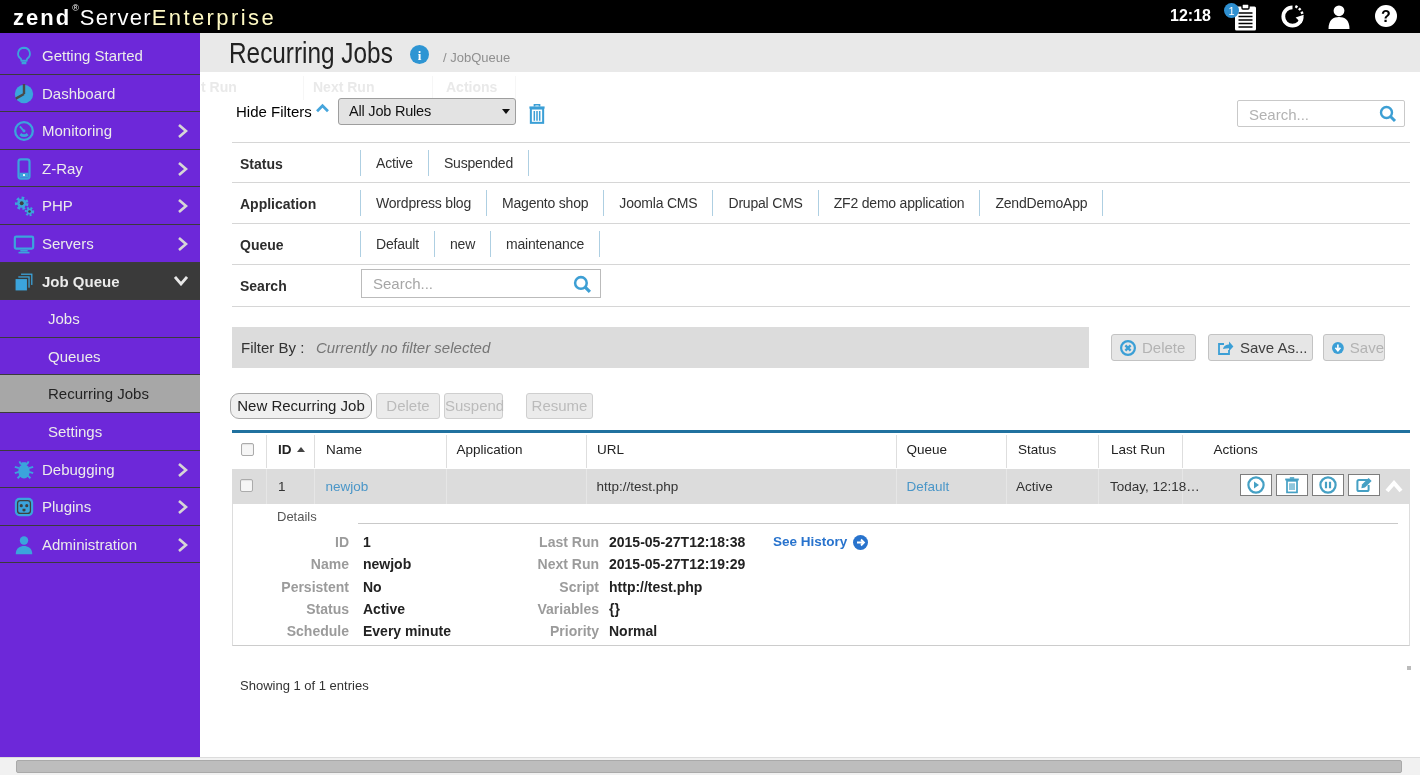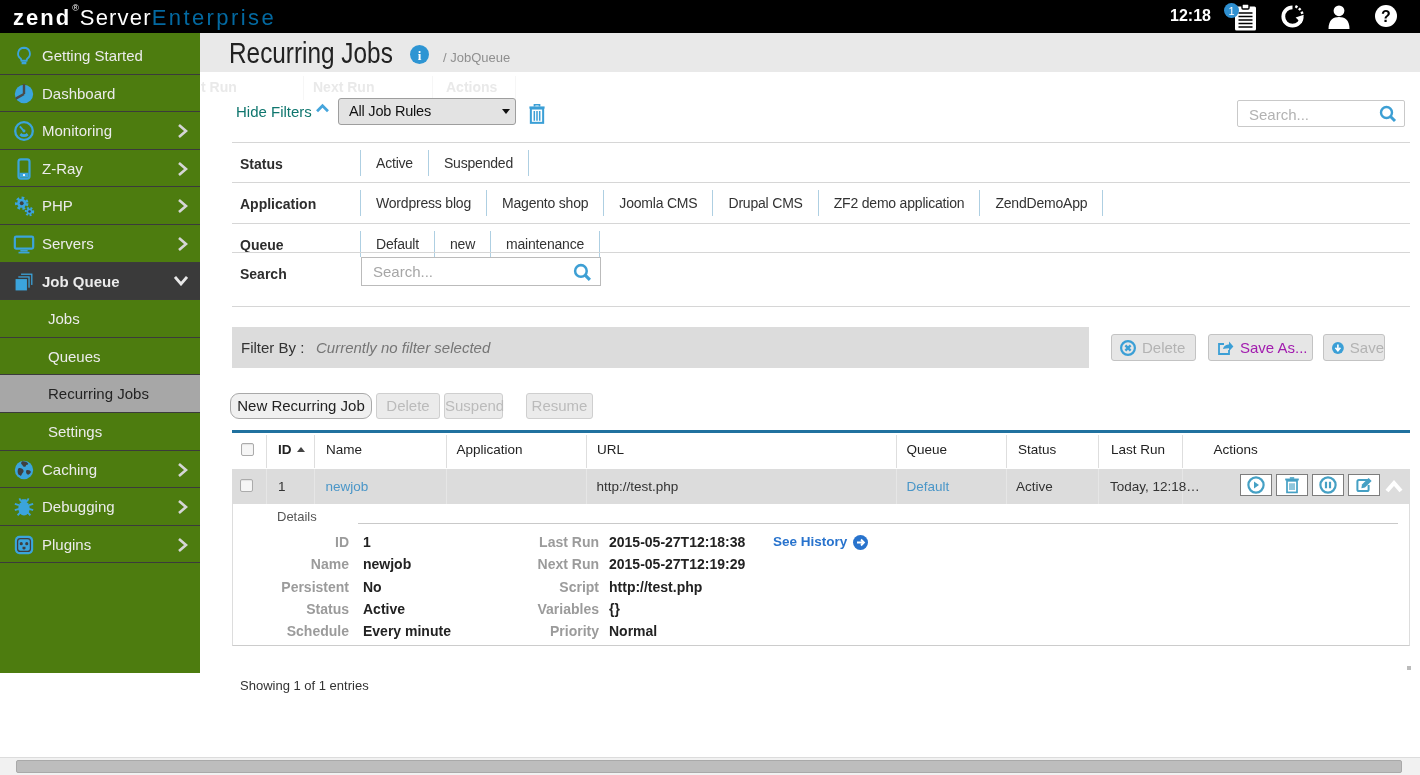--- a/index.html
+++ b/index.html
@@ -6,40 +6,40 @@
 html,body { width:1420px; height:775px; overflow:hidden; font-family:"Liberation Sans", sans-serif; background:#fff; }
 
 
 #topbar { position:absolute; left:0; top:0; width:1420px; height:33px; background:#000; }
 #logo { position:absolute; left:13px; top:3px; font-size:22px; color:#fff; }
 #logo .zend { letter-spacing:2px; }
 #logo .srv { letter-spacing:1.2px; }
 #logo .ent { letter-spacing:2.4px; }
 #logo .zend { font-weight:bold; }
 #logo .reg { font-size:9px; vertical-align:14px; margin-left:1px; margin-right:1px; }
-#logo .ent { color:#0369a1;margin-top:16px; }
+#logo .ent { color:#fef9c3;margin-top:16px; }
 #clock { position:absolute; left:1170px; top:7px; color:#fff; font-size:16px; font-weight:bold; }
 .hicon { position:absolute; top:3px; }
 
 
-#sidebar { position:absolute; left:0; top:33px; width:200px; height:640px; background:#4d7c0f; }
+#sidebar { position:absolute; left:0; top:33px; width:200px; height:728px; background:#6d28d9; }
 .mi { position:relative; height:37.6px; border-bottom:1px solid #3b3b3b; color:#ebebeb; font-size:15px; }
 .mi .txt { position:absolute; left:42px; top:10px; }
 .mi .ico { position:absolute; left:13px; top:8px; width:22px; height:22px; }
 .mi .chev { position:absolute; right:12px; top:12px; }
 .mi.parent { background:#3a3a3a; font-weight:bold; }
 .mi.sub .txt { left:48px; }
 .mi.sel { background:#a7a7a7; color:#232323; }
 
 
 #main { position:absolute; left:200px; top:33px; width:1220px; height:724px; background:#fff; }
 #titlebar { position:absolute; left:0; top:0; width:1220px; height:39px; background:#e9e9e9; }
 #title { position:absolute; left:29px; top:4px; font-size:29px; color:#222; transform:scaleX(0.84); transform-origin:0 0; white-space:nowrap; }
 #crumb { position:absolute; left:243px; top:17px; font-size:13px; color:#8f8f8f; }
-#hidefilters { position:absolute; left:36px; top:70px; font-size:15px; color:#0f766e; }
+#hidefilters { position:absolute; left:36px; top:70px; font-size:15px; color:#000000; }
 #ddl { position:absolute; left:138px; top:65px; width:178px; height:27px; background:#e3e3e3; border:1px solid #9e9e9e; border-radius:3px; font-size:14.5px; letter-spacing:-0.2px; color:#111; line-height:25px; padding-left:10px; }
 #ddl .arr { position:absolute; right:5px; top:10px; width:0; height:0; border-left:4px solid transparent; border-right:4px solid transparent; border-top:5px solid #111; }
 
 #topsearch { position:absolute; left:1037px; top:67px; width:168px; height:27px; border:1px solid #c9c9c9; border-radius:2px; background:#fff; }
 #topsearch .ph { position:absolute; left:11px; top:5px; font-size:15px; color:#b2b2b2; }
 
 .frow { position:absolute; left:32px; width:1178px; border-top:1px solid #d6d6d6; }
 .flabel { position:absolute; left:8px; top:13px; font-size:14px; font-weight:bold; color:#2d2d2d; }
 .fopts { position:absolute; left:128px; top:7px; height:26px; display:flex; align-items:center; }
 .fsep { width:1px; height:26px; background:#aecfe2; }
@@ -47,21 +47,21 @@
 .sinput { position:absolute; left:129px; top:4px; width:240px; height:29px; border:1px solid #bbb; background:#fff; }
 .sinput .ph { position:absolute; left:11px; top:5px; font-size:15px; color:#a6a6a6; }
 
 #filterby { position:absolute; left:32px; top:294px; width:857px; height:41px; background:#dcdcdc; }
 #filterby .fb { position:absolute; left:9px; top:12px; font-size:15px; color:#333; }
 #filterby .fbi { position:absolute; left:84px; top:12px; font-size:15px; font-style:italic; color:#757575; }
 
 .gbtn { position:absolute; top:301px; height:27px; background:#e6e6e6; border:1px solid #c3c3c3; border-radius:3px; font-size:15px; display:flex; align-items:center; }
 .gbtn .lbl { margin-left:6px; }
 .gbtn.dis .lbl { color:#b3b3b3; }
-.gbtn.en .lbl { color:#a21caf; }
+.gbtn.en .lbl { color:#404040; }
 
 .tbtn { position:absolute; top:360px; height:26px; border-radius:3px; font-size:15px; text-align:center; }
 .tbtn.en { background:#f0f0f0; border:1px solid #a9a9a9; color:#222; }
 .tbtn.dis { background:#ebebeb; border:1px solid #cfcfcf; color:#bbb; }
 
 
 #tbl { position:absolute; left:32px; top:397px; width:1178px; }
 #tbl .bluetop { position:absolute; left:0; top:0; width:1178px; height:3px; background:#20719f; }
 .th { position:absolute; font-size:13.5px; color:#222; }
 .colsep { position:absolute; top:2px; width:1px; height:33px; background:#dedede; }
@@ -198,52 +198,50 @@
       <span class="txt">Queues</span>
     </div>
   <div class="mi sub sel">
       <span class="txt">Recurring Jobs</span>
     </div>
   <div class="mi sub">
       <span class="txt">Settings</span>
     </div>
   <div class="mi">
       <svg class="ico" viewBox="0 0 24 24">
-        <circle cx="12" cy="12" r="10" fill="#3ba4dc"></circle>
-        <path d="M10 2.5 C13 2 16 3.5 16.5 5 C17 6.5 14.5 6 14 7.5 C13.5 9 11 8.5 10.5 7 C10 5.5 8.5 5.5 8.8 4 z" fill="#3f3f3f"></path>
-        <path d="M6 10 C8.5 9.5 11 10.5 11.5 12.5 C12 14.5 10 15 9.5 17 C9 19 7 18.5 6 17 C5 15.5 4.5 12 6 10 z" fill="#3f3f3f"></path>
-        <path d="M15 12 C17 11.5 19.5 12.5 19.5 14 C19.5 15.5 17.5 17.5 16 17 C14.5 16.5 13.5 13 15 12 z" fill="#3f3f3f"></path>
-      </svg>
-      <span class="txt">Caching</span>
-      <svg class="chev" width="11" height="14" viewBox="0 0 11 14">
-        <path d="M2 1 L9 7 L2 13" fill="none" stroke="#d6d6d6" stroke-width="2.6"></path>
-      </svg>
-    </div>
-  <div class="mi">
-      <svg class="ico" viewBox="0 0 24 24">
         <g stroke="#3ba4dc" stroke-width="2" fill="none">
           <path d="M8.5 5.5 L7 2.5 M15.5 5.5 L17 2.5 M6.5 10 L2 8.5 M17.5 10 L22 8.5 M6.5 14 L2 15.5 M17.5 14 L22 15.5 M8 18 L5 21 M16 18 L19 21"></path>
         </g>
         <ellipse cx="12" cy="13.5" rx="6.2" ry="7.8" fill="#3ba4dc"></ellipse>
         <path d="M8 6.5 L16 6.5 L14.5 3.5 L9.5 3.5 z" fill="#3ba4dc"></path>
       </svg>
       <span class="txt">Debugging</span>
       <svg class="chev" width="11" height="14" viewBox="0 0 11 14">
         <path d="M2 1 L9 7 L2 13" fill="none" stroke="#d6d6d6" stroke-width="2.6"></path>
       </svg>
     </div>
   <div class="mi">
       <svg class="ico" viewBox="0 0 24 24">
         <rect x="2" y="2" width="20" height="20" rx="5" fill="#3ba4dc"></rect>
         <rect x="5" y="5" width="14" height="14" rx="3" fill="none" stroke="#3f3f3f" stroke-width="1.4"></rect>
         <circle cx="9" cy="10.5" r="1.7" fill="#3f3f3f"></circle>
         <circle cx="15" cy="10.5" r="1.7" fill="#3f3f3f"></circle>
         <path d="M10.4 14 L13.6 14 L13.6 15.6 Q13.6 17 12 17 Q10.4 17 10.4 15.6 z" fill="#3f3f3f"></path>
       </svg>
       <span class="txt">Plugins</span>
+      <svg class="chev" width="11" height="14" viewBox="0 0 11 14">
+        <path d="M2 1 L9 7 L2 13" fill="none" stroke="#d6d6d6" stroke-width="2.6"></path>
+      </svg>
+    </div>
+  <div class="mi">
+      <svg class="ico" viewBox="0 0 24 24">
+        <circle cx="12" cy="7" r="4.6" fill="#3ba4dc"></circle>
+        <path d="M3 22 C3 15 8 13 12 13 C16 13 21 15 21 22 Z" fill="#3ba4dc"></path>
+      </svg>
+      <span class="txt">Administration</span>
       <svg class="chev" width="11" height="14" viewBox="0 0 11 14">
         <path d="M2 1 L9 7 L2 13" fill="none" stroke="#d6d6d6" stroke-width="2.6"></path>
       </svg>
     </div>
 </div>
 
 <div id="main">
   <div id="titlebar">
     <div id="title">Recurring Jobs</div>
     <svg id="infoico" style="position:absolute;left:210px;top:12px" width="19" height="19" viewBox="0 0 19 19">
@@ -315,21 +313,21 @@
     <div class="fopts">
         <div class="fsep"></div>
         <div class="fopt">Default</div>
         <div class="fsep"></div>
         <div class="fopt">new</div>
         <div class="fsep"></div>
         <div class="fopt">maintenance</div>
         <div class="fsep"></div>
       </div>
   </div>
-  <div class="frow" style="top:219px;height:42px;">
+  <div class="frow" style="top:231px;height:42px;">
     <div class="flabel">Search</div>
     <div class="sinput">
         <span class="ph">Search...</span>
       <svg style="position:absolute;right:8px;top:5px" width="19" height="19" viewBox="0 0 18 18">
           <circle cx="7.5" cy="7.5" r="5.5" fill="none" stroke="#3d9fd4" stroke-width="2.4"></circle>
           <path d="M11.5 11.5 L16 16" stroke="#3d9fd4" stroke-width="3"></path>
         </svg>
     </div>
   </div>
   <div class="frow" style="top:273px;height:0;"></div>

